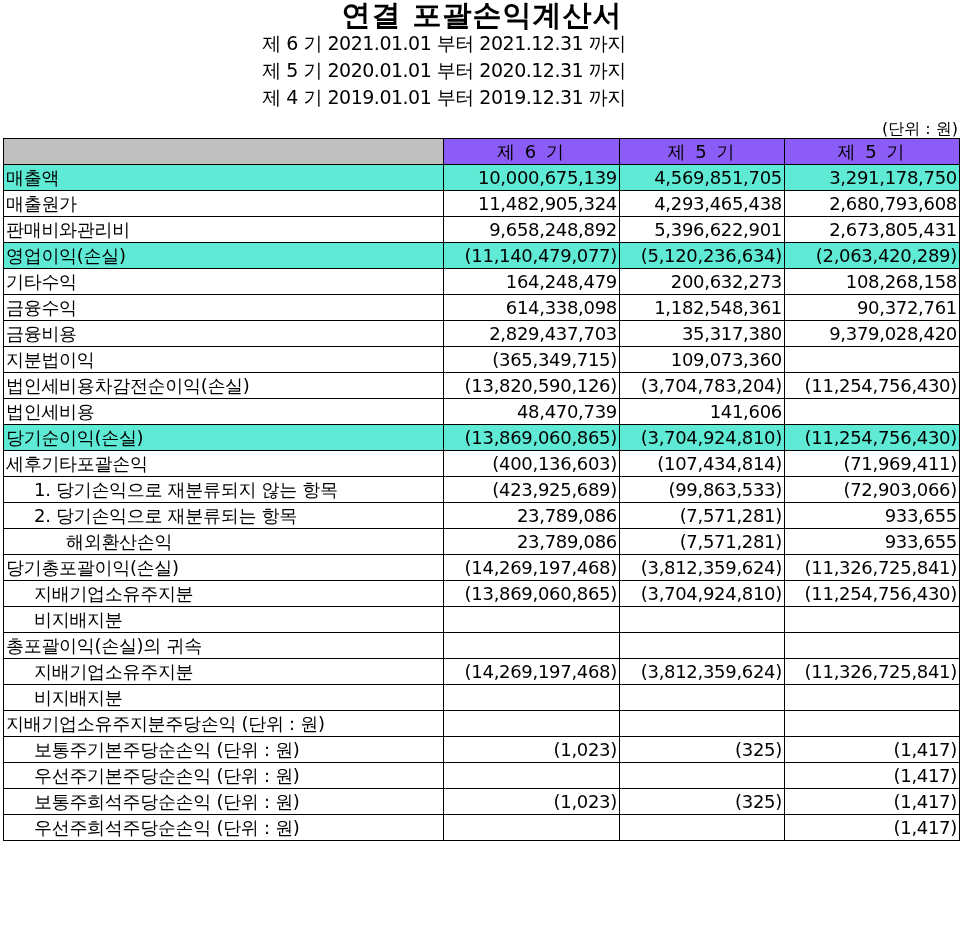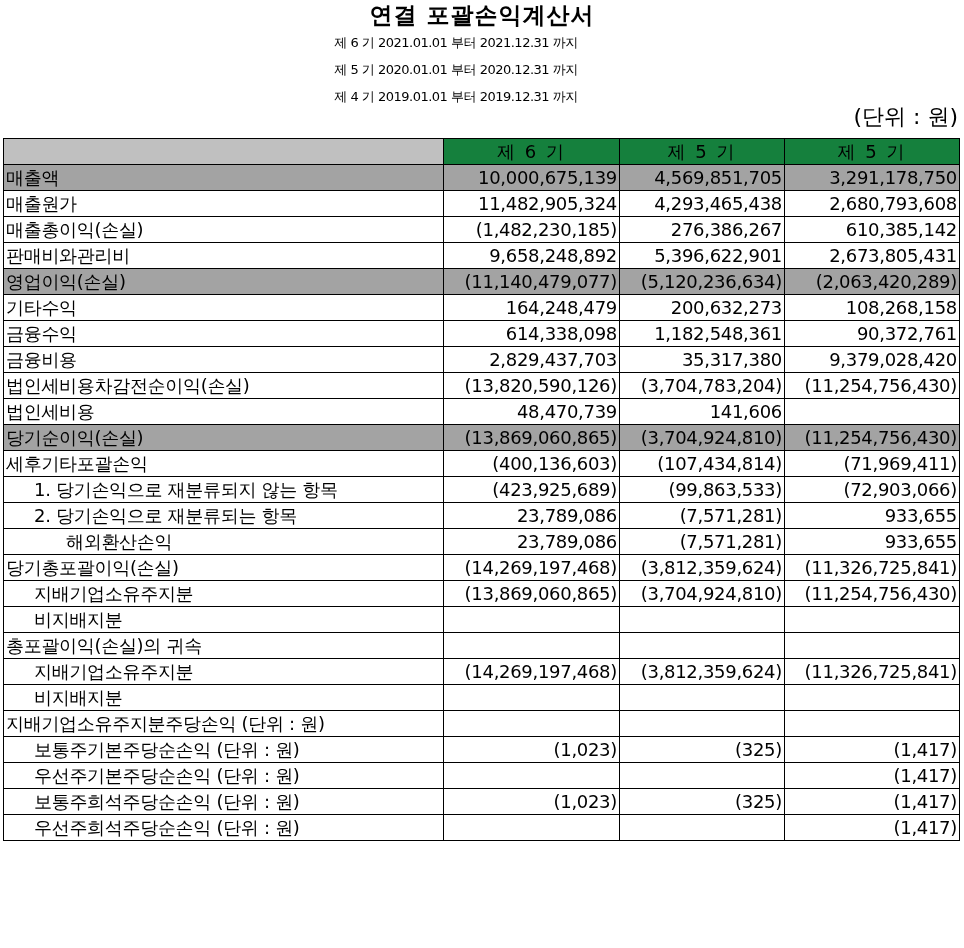--- a/index.html
+++ b/index.html
@@ -2,47 +2,47 @@
 <html><head>
 <meta charset="utf-8">
 <style>
   html, body { margin: 0; padding: 0; background: #ffffff; }
   body {
     width: 964px; height: 948px; position: relative; overflow: hidden;
     font-family: "DejaVu Sans", sans-serif; color: #000;
   }
   .title {
     position: absolute; left: 0; width: 964px; top: 0; height: 30px;
-    text-align: center; font-weight: bold; font-size: 23px; line-height: 30px;
+    text-align: center; font-weight: bold; font-size: 29px; line-height: 30px;
     letter-spacing: 1px;
   }
   .period {
-    position: absolute; left: 12px; width: 888px; height: 26px;
-    text-align: center; font-size: 13px; line-height: 26px;
+    position: absolute; left: 0; width: 888px; height: 26px;
+    text-align: center; font-size: 19px; line-height: 26px;
     letter-spacing: -0.5px;
   }
   .unit {
-    position: absolute; right: 6px; top: 104px; height: 26px;
-    font-size: 22px; line-height: 26px;
+    position: absolute; right: 6px; top: 116px; height: 26px;
+    font-size: 16px; line-height: 26px;
   }
   table.stmt {
     position: absolute; left: 3px; top: 138px;
     border-collapse: collapse; table-layout: fixed;
     width: 956px;
   }
   table.stmt td, table.stmt th {
     border: 1px solid #000; height: 25px; padding: 0 2px;
     font-size: 18px; line-height: 25px; white-space: nowrap; overflow: hidden;
     font-weight: normal; letter-spacing: -0.3px;
   }
-  table.stmt th { background: #15803d; text-align: center; letter-spacing: 2px; }
+  table.stmt th { background: #8b5cf6; text-align: center; letter-spacing: 2px; }
   table.stmt th.blank { background: #c0c0c0; }
   td.num { text-align: right; }
   td.lbl { text-align: left; }
-  tr.hl td { background: #a3a3a3; }
+  tr.hl td { background: #5eead4; }
   .ind1 { padding-left: 30px !important; margin-top: 32px; }
   .ind2 { padding-left: 62px !important; }
 </style>
 </head>
 <body>
 
 <div class="title">연결 포괄손익계산서</div>
 <div class="period" style="top:30px">제 6 기 2021.01.01 부터 2021.12.31 까지</div>
 <div class="period" style="top:57px">제 5 기 2020.01.01 부터 2020.12.31 까지</div>
 <div class="period" style="top:84px">제 4 기 2019.01.01 부터 2019.12.31 까지</div>
@@ -70,26 +70,20 @@
         <td class="num">4,569,851,705</td>
         <td class="num">3,291,178,750</td>
       </tr>
       <tr>
         <td class="lbl">매출원가</td>
         <td class="num">11,482,905,324</td>
         <td class="num">4,293,465,438</td>
         <td class="num">2,680,793,608</td>
       </tr>
       <tr>
-        <td class="lbl">매출총이익(손실)</td>
-        <td class="num">(1,482,230,185)</td>
-        <td class="num">276,386,267</td>
-        <td class="num">610,385,142</td>
-      </tr>
-      <tr>
         <td class="lbl">판매비와관리비</td>
         <td class="num">9,658,248,892</td>
         <td class="num">5,396,622,901</td>
         <td class="num">2,673,805,431</td>
       </tr>
       <tr class="hl">
         <td class="lbl">영업이익(손실)</td>
         <td class="num">(11,140,479,077)</td>
         <td class="num">(5,120,236,634)</td>
         <td class="num">(2,063,420,289)</td>
@@ -106,20 +100,26 @@
         <td class="num">1,182,548,361</td>
         <td class="num">90,372,761</td>
       </tr>
       <tr>
         <td class="lbl">금융비용</td>
         <td class="num">2,829,437,703</td>
         <td class="num">35,317,380</td>
         <td class="num">9,379,028,420</td>
       </tr>
       <tr>
+        <td class="lbl">지분법이익</td>
+        <td class="num">(365,349,715)</td>
+        <td class="num">109,073,360</td>
+        <td class="num"></td>
+      </tr>
+      <tr>
         <td class="lbl">법인세비용차감전순이익(손실)</td>
         <td class="num">(13,820,590,126)</td>
         <td class="num">(3,704,783,204)</td>
         <td class="num">(11,254,756,430)</td>
       </tr>
       <tr>
         <td class="lbl">법인세비용</td>
         <td class="num">48,470,739</td>
         <td class="num">141,606</td>
         <td class="num"></td>

